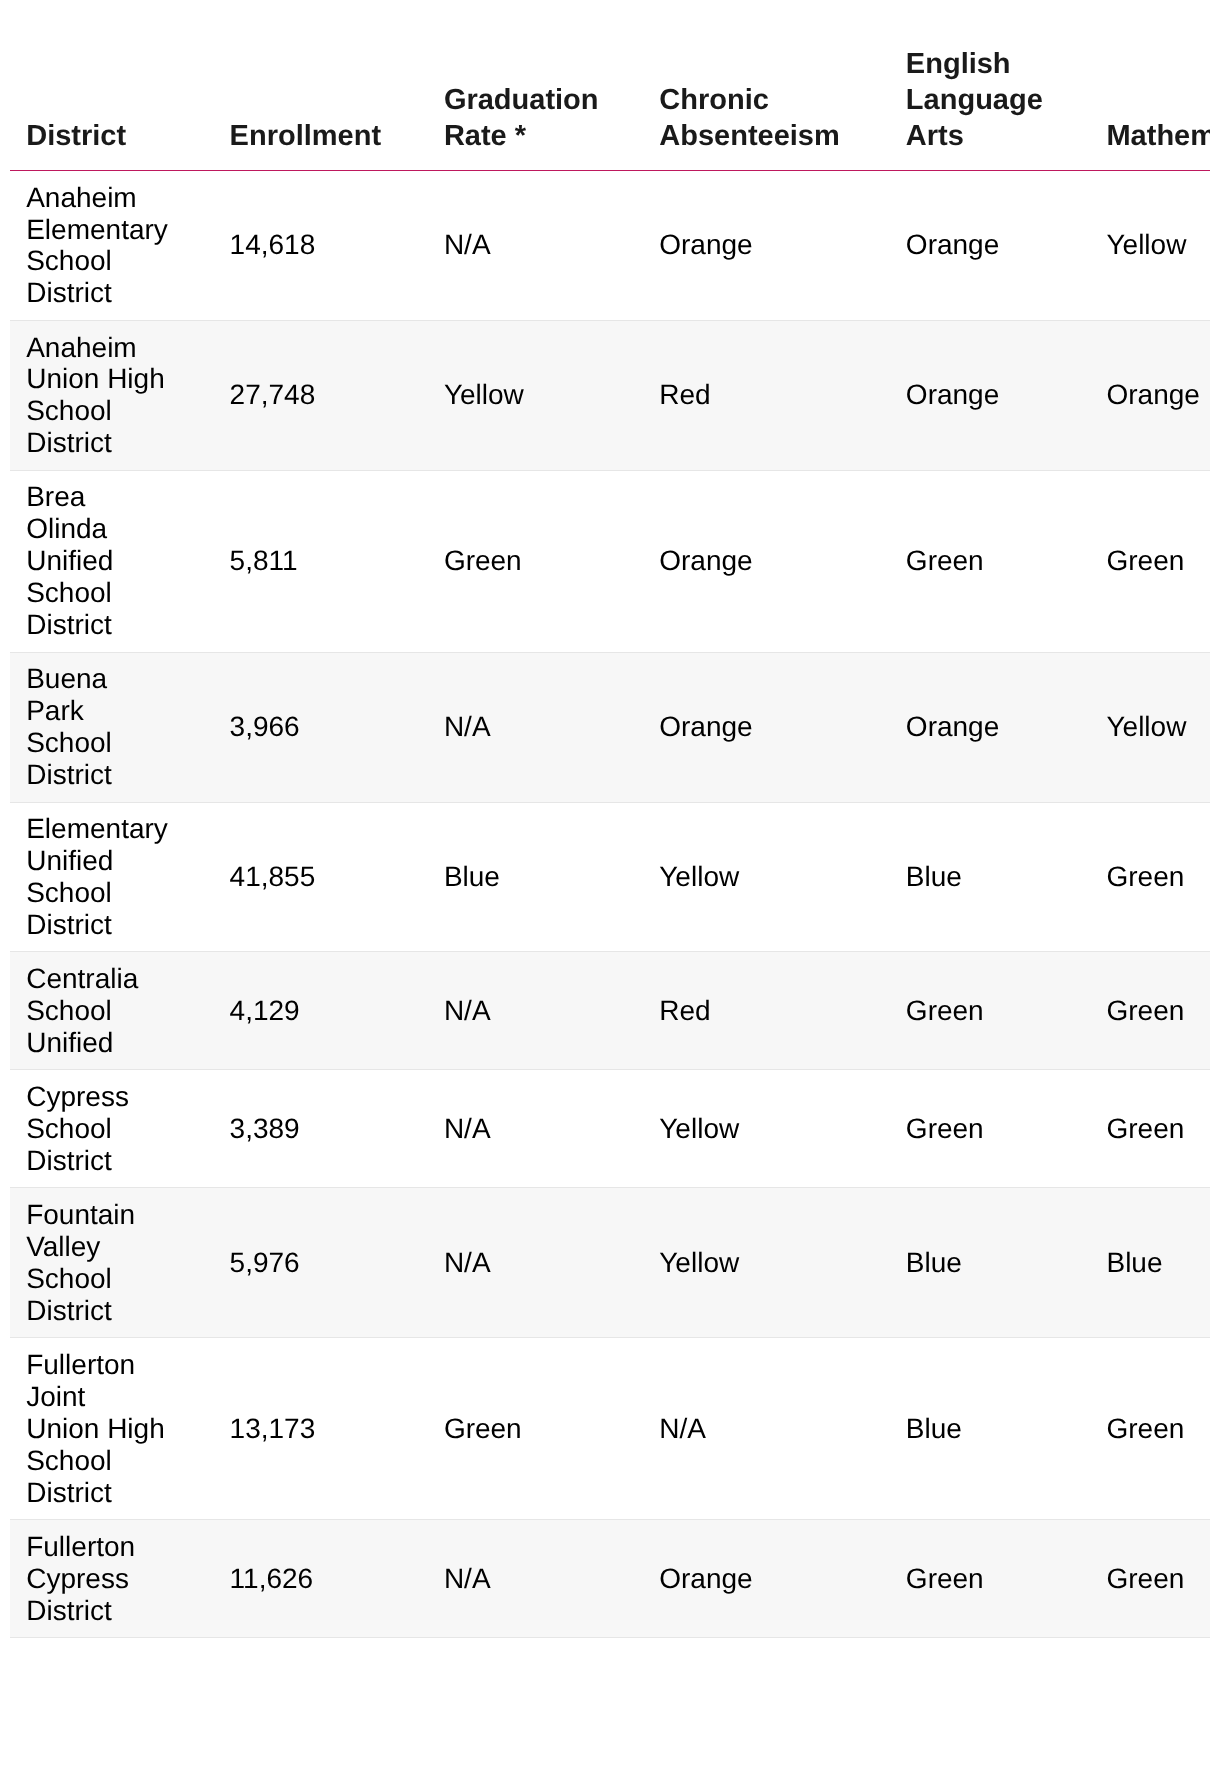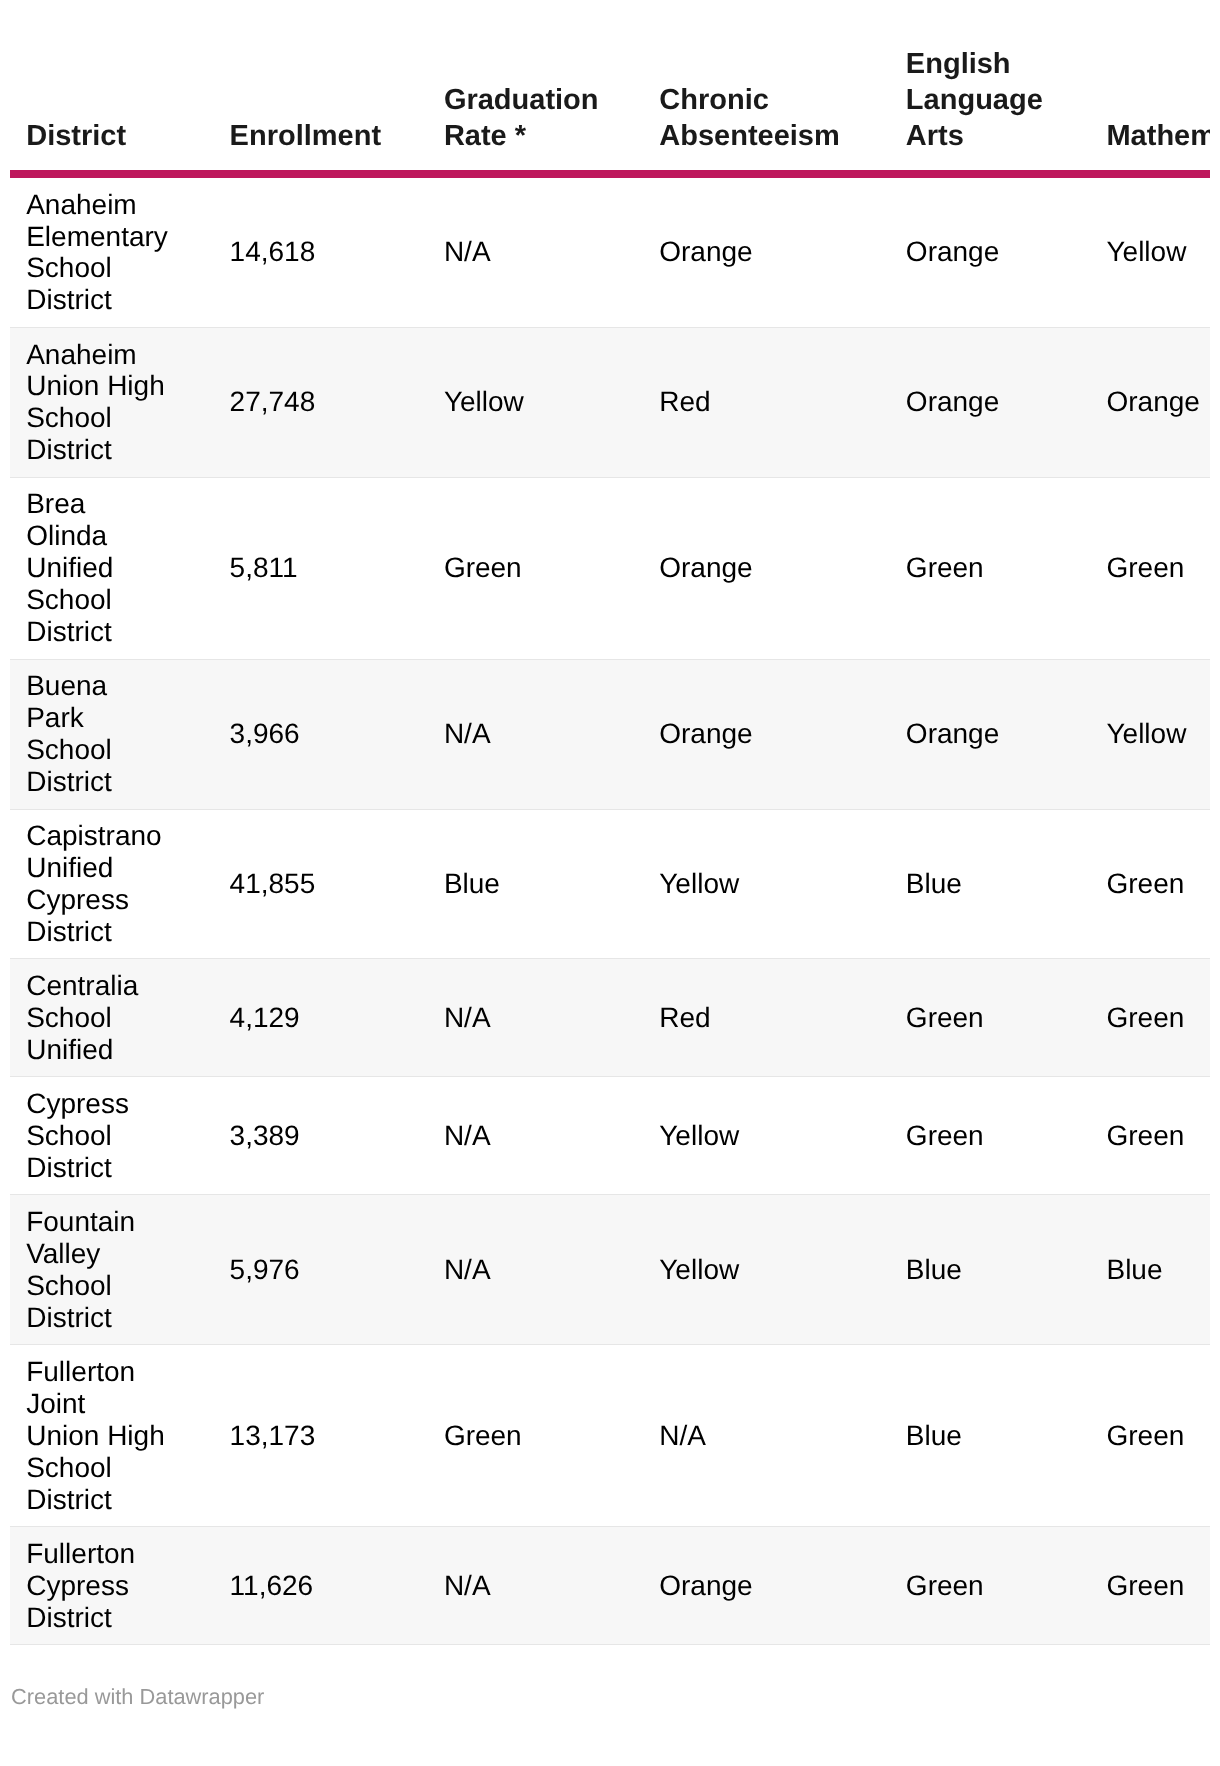--- a/index.html
+++ b/index.html
@@ -35,21 +35,21 @@
     margin: 0;
   }
   table.dw th {
     font-size: 29px;
     font-weight: bold;
     color: #1a1a1a;
     text-align: left;
     vertical-align: bottom;
     line-height: 35.8px;
     padding: 0 0 15.3px 16.2px;
-    border-bottom: 8px solid #be185d;
+    border-bottom: 1px solid #be185d;
     white-space: normal;
   }
   table.dw td {
     font-size: 28px;
     font-weight: normal;
     color: #000000;
     text-align: left;
     vertical-align: middle;
     line-height: 31.9px;
     padding: 10.65px 0 10.65px 16.2px;
@@ -120,21 +120,21 @@
         </tr>
         <tr class="even">
           <td class="c0">Buena Park School District</td>
           <td class="c1">3,966</td>
           <td class="c2">N/A</td>
           <td class="c3">Orange</td>
           <td class="c4">Orange</td>
           <td class="c5">Yellow</td>
         </tr>
         <tr class="odd">
-          <td class="c0">Capistrano Unified Cypress District</td>
+          <td class="c0">Elementary Unified School District</td>
           <td class="c1">41,855</td>
           <td class="c2">Blue</td>
           <td class="c3">Yellow</td>
           <td class="c4">Blue</td>
           <td class="c5">Green</td>
         </tr>
         <tr class="even">
           <td class="c0">Centralia School Unified</td>
           <td class="c1">4,129</td>
           <td class="c2">N/A</td>
@@ -171,15 +171,14 @@
           <td class="c1">11,626</td>
           <td class="c2">N/A</td>
           <td class="c3">Orange</td>
           <td class="c4">Green</td>
           <td class="c5">Green</td>
         </tr>
       </tbody>
     </table>
   </div>
 
-  <div class="credit">Created with Datawrapper</div>
 
 </div>
 
 </body></html>

